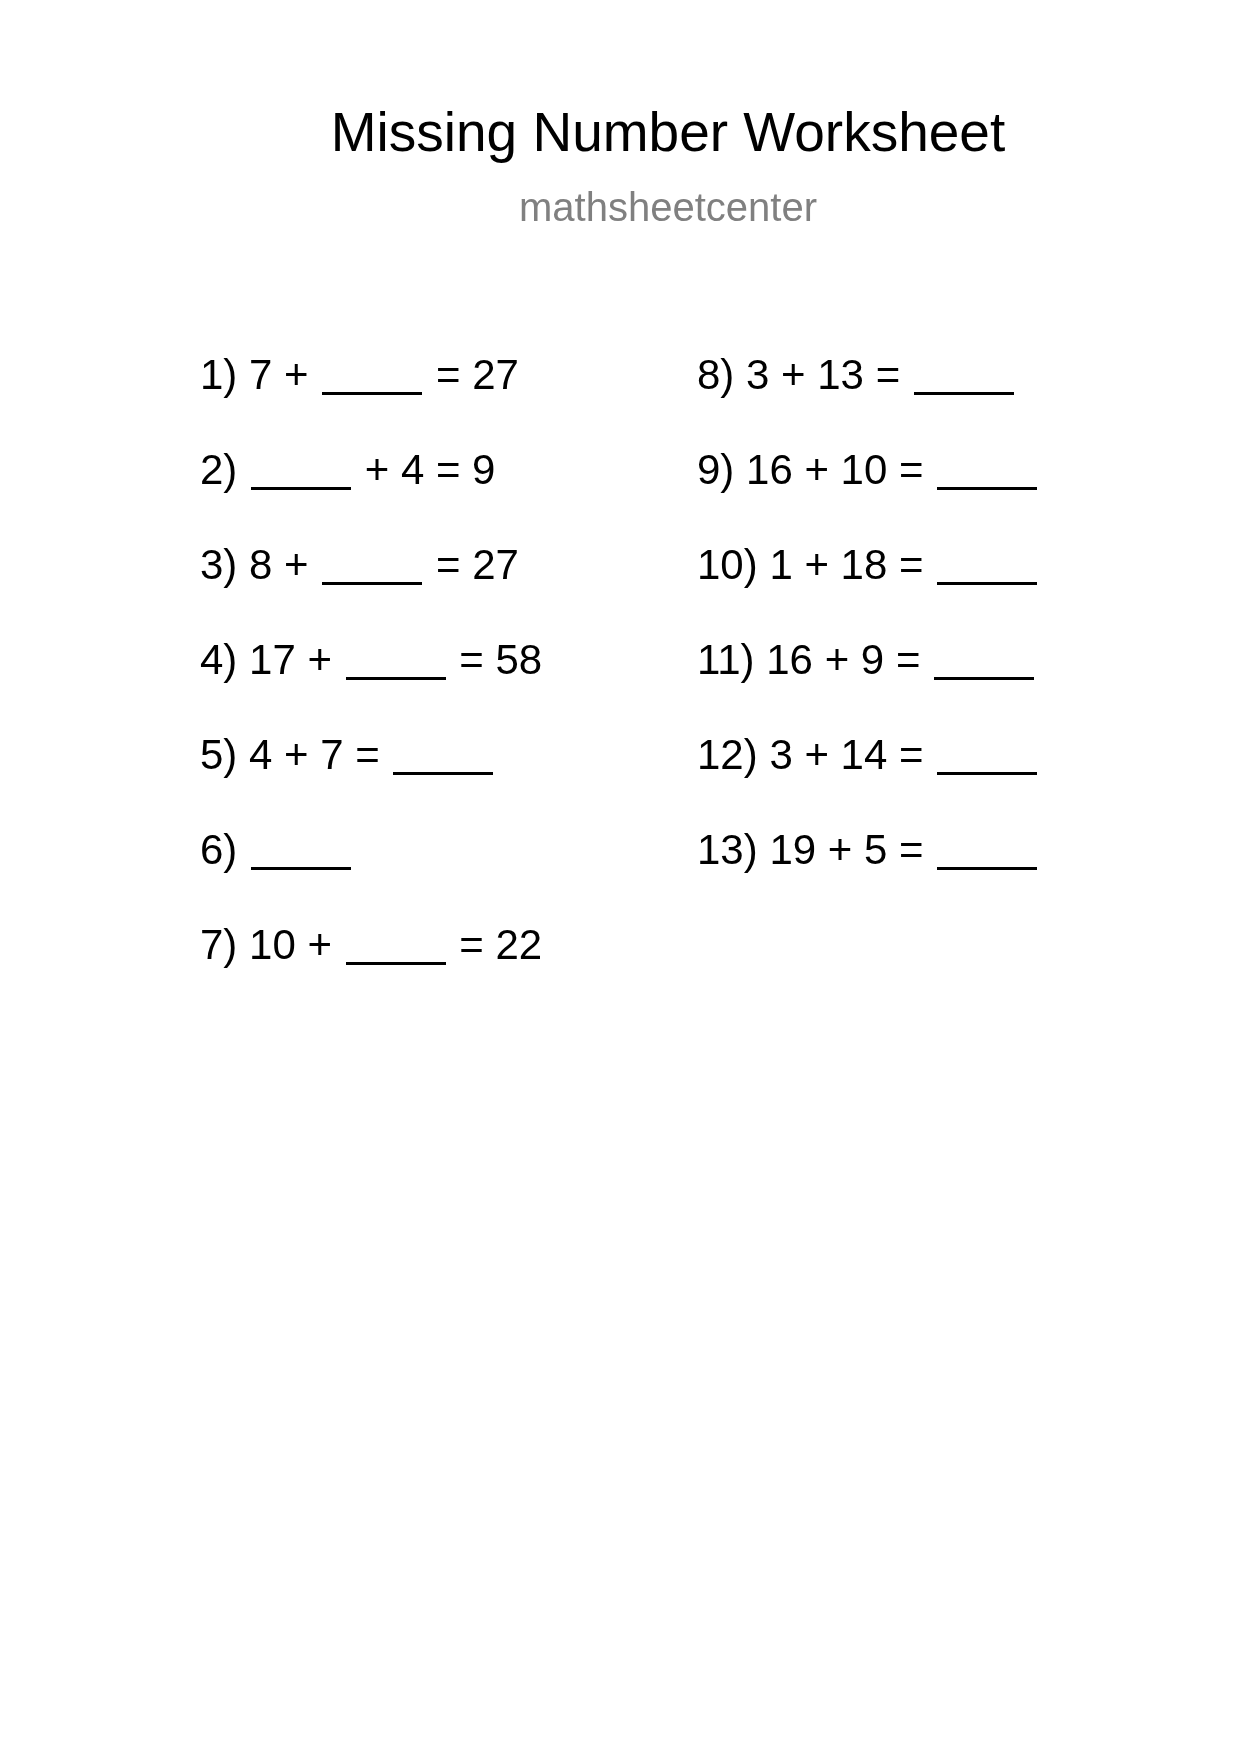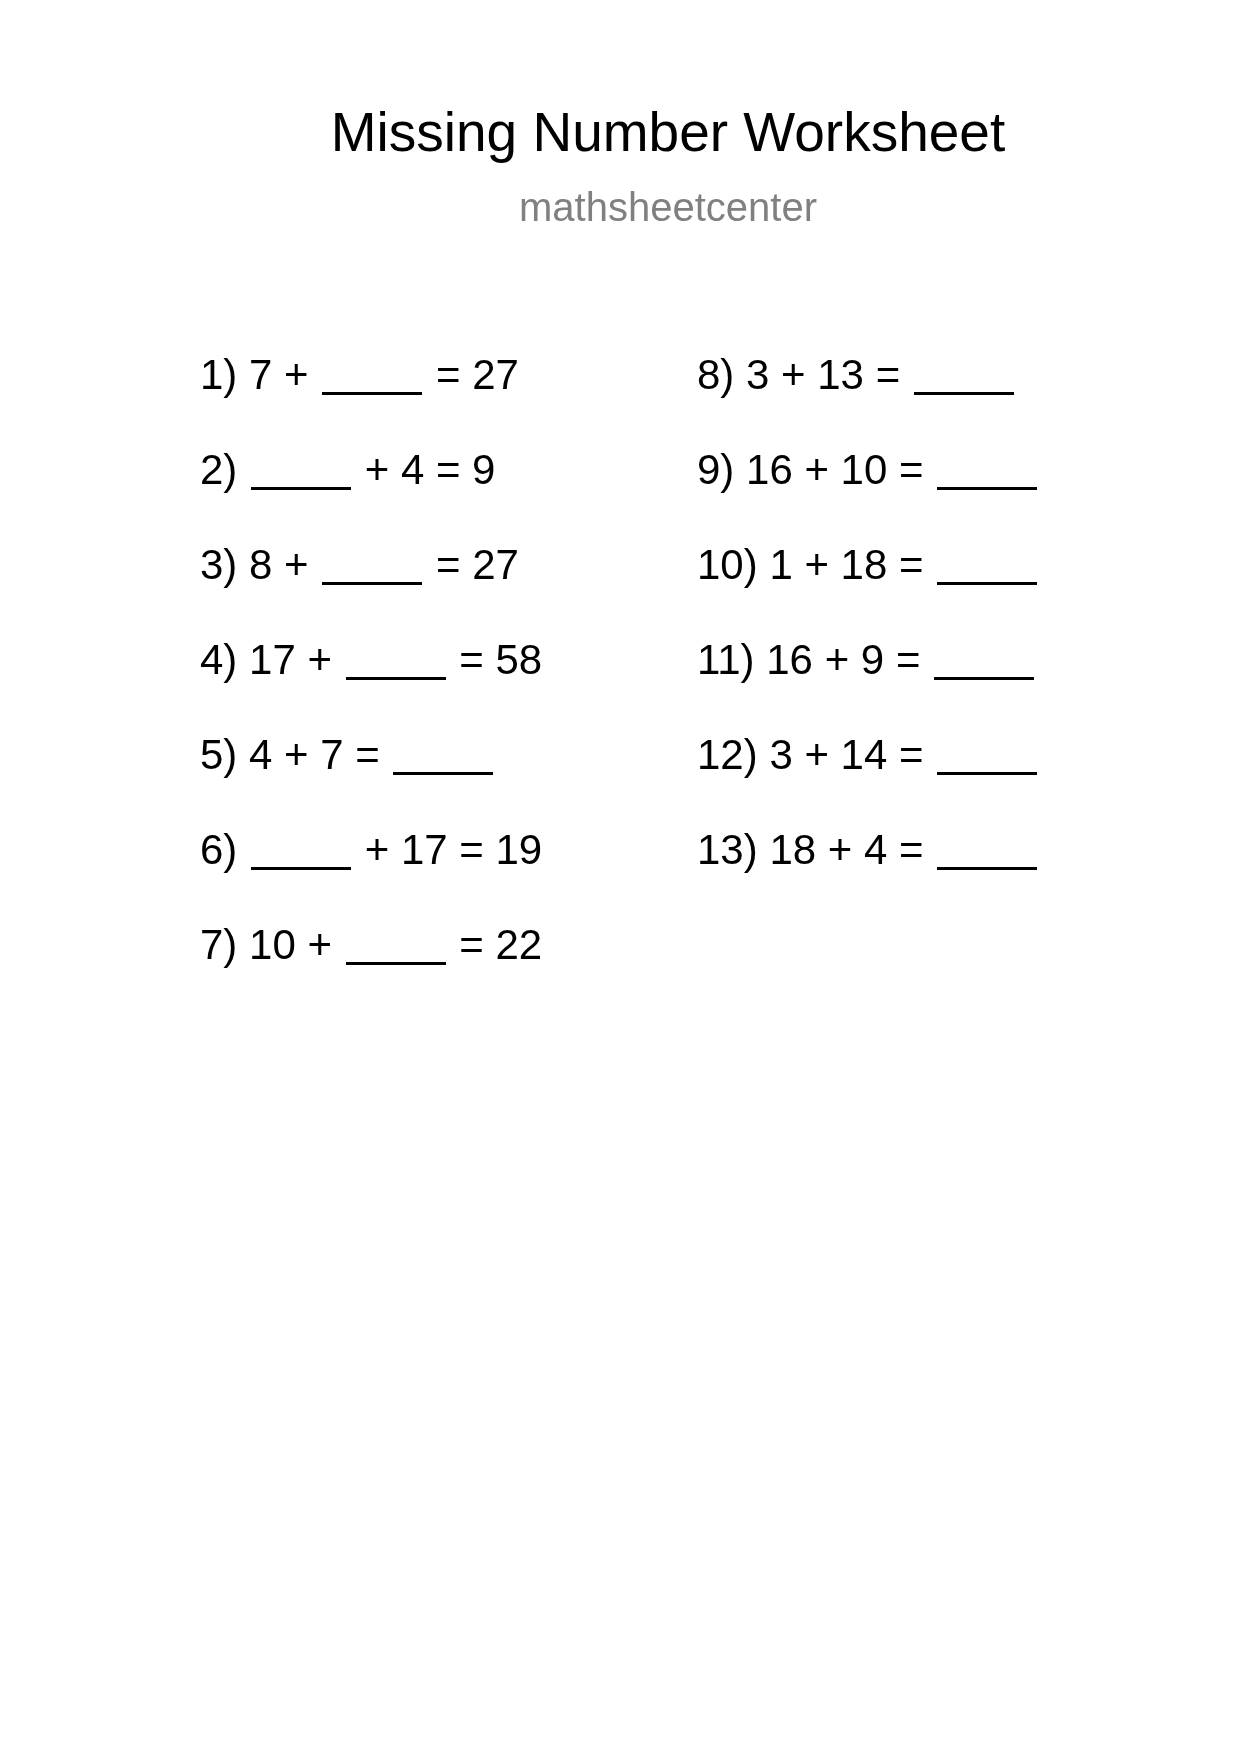--- a/index.html
+++ b/index.html
@@ -80,21 +80,21 @@
     <div class="problem">
       <span>3)</span><span> </span><span>8 + </span><span class="blank"></span><span> = 27</span>
     </div>
     <div class="problem">
       <span>4)</span><span> </span><span>17 + </span><span class="blank"></span><span> = 58</span>
     </div>
     <div class="problem">
       <span>5)</span><span> </span><span>4 + 7 = </span><span class="blank"></span><span></span>
     </div>
     <div class="problem">
-      <span>6)</span><span> </span><span></span><span class="blank"></span><span> + 17 = 19</span>
+      <span>6)</span><span> </span><span></span><span class="blank"></span>
     </div>
     <div class="problem">
       <span>7)</span><span> </span><span>10 + </span><span class="blank"></span><span> = 22</span>
     </div>
   </div>
 
   <div class="column right">
     <div class="problem">
       <span>8)</span><span> </span><span>3 + 13 = </span><span class="blank"></span><span></span>
     </div>
@@ -104,16 +104,16 @@
     <div class="problem">
       <span>10)</span><span> </span><span>1 + 18 = </span><span class="blank"></span><span></span>
     </div>
     <div class="problem">
       <span>11)</span><span> </span><span>16 + 9 = </span><span class="blank"></span><span></span>
     </div>
     <div class="problem">
       <span>12)</span><span> </span><span>3 + 14 = </span><span class="blank"></span><span></span>
     </div>
     <div class="problem">
-      <span>13)</span><span> </span><span>18 + 4 = </span><span class="blank"></span><span></span>
+      <span>13)</span><span> </span><span>19 + 5 = </span><span class="blank"></span><span></span>
     </div>
   </div>
 </div>
 
 </body></html>

